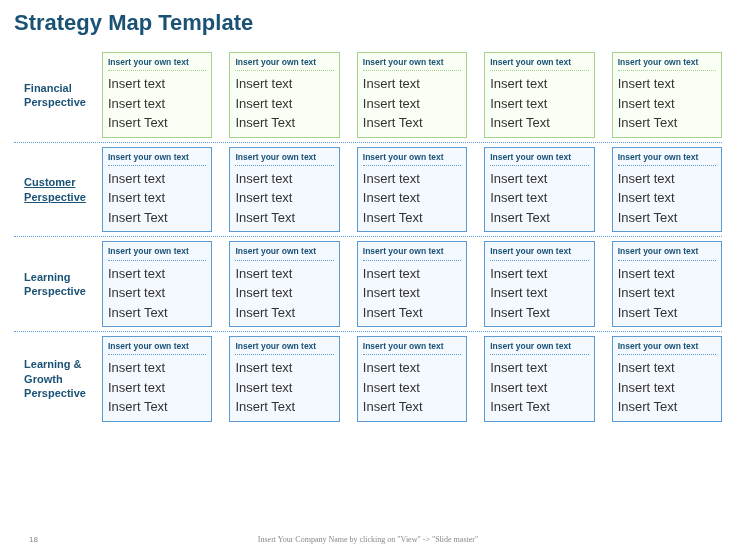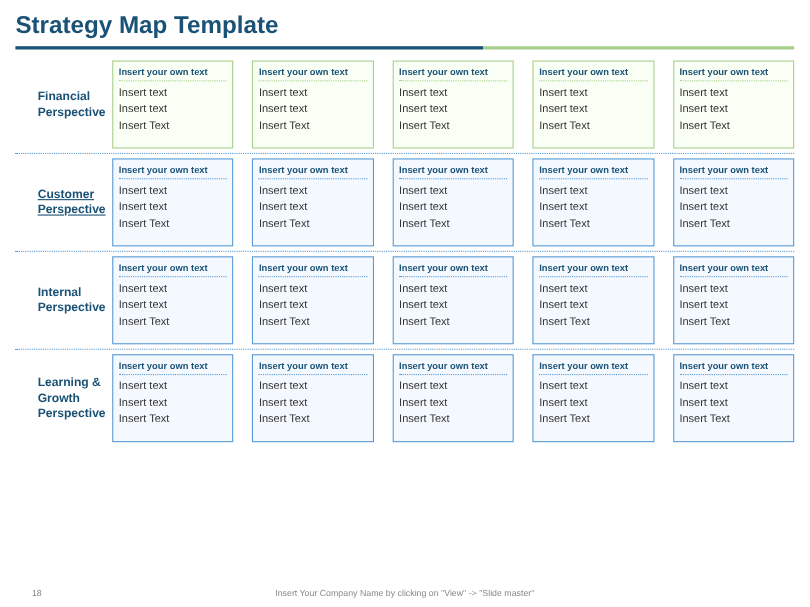--- a/index.html
+++ b/index.html
@@ -52,21 +52,21 @@
 
     .perspective-row:last-child {
       border-bottom: none;
     }
 
     .perspective-label {
       width: 88px;
       min-width: 88px;
       display: flex;
       align-items: center;
-      justify-content: flex-end;
+      justify-content: center;
       padding-right: 6px;
     }
 
     .perspective-label-text {
       font-size: 11px;
       font-weight: bold;
       color: #1a5276;
       line-height: 1.3;
     }
 
@@ -120,41 +120,42 @@
       border-top: 1.5px dotted;
       margin-bottom: 3px;
     }
 
     .card-financial .card-divider { border-color: #a8d08d; }
     .card-customer .card-divider { border-color: #5b9bd5; }
     .card-internal .card-divider { border-color: #5b9bd5; }
     .card-learning .card-divider { border-color: #5b9bd5; }
 
     .card-body {
-      font-size: 10px;
+      font-size: 13px;
       color: #333;
       line-height: 1.5;
     }
 
     .page-number {
       position: absolute;
       bottom: 8px;
       left: 29px;
       font-size: 8px;
       color: #888;
     }
 
     .footer-text {
       position: absolute;
       bottom: 8px;
       left: 50%;
       transform: translateX(-50%);
       font-size: 8px;
       color: #888;
       white-space: nowrap;
+      font-family: Liberation Serif, serif;
     }
   </style>
 </head>
 <body>
 
 <div class="page">
   <div class="title">Strategy Map Template</div>
   <div class="top-divider"></div>
   <div class="content-area">
       <div class="perspective-row">
@@ -218,21 +219,21 @@
           </div>
           <div class="card card-customer">
             <div class="card-header">Insert your own text</div>
             <hr class="card-divider">
             <div class="card-body">Insert text<br>Insert text<br>Insert Text</div>
           </div>
         </div>
       </div>
       <div class="perspective-row">
         <div class="perspective-label">
-          <div class="perspective-label-text" style="white-space: pre-line;">Internal
+          <div class="perspective-label-text" style="white-space: pre-line;">Learning
 Perspective</div>
         </div>
         <div class="cards-area">
           <div class="card card-internal">
             <div class="card-header">Insert your own text</div>
             <hr class="card-divider">
             <div class="card-body">Insert text<br>Insert text<br>Insert Text</div>
           </div>
           <div class="card card-internal">
             <div class="card-header">Insert your own text</div>

